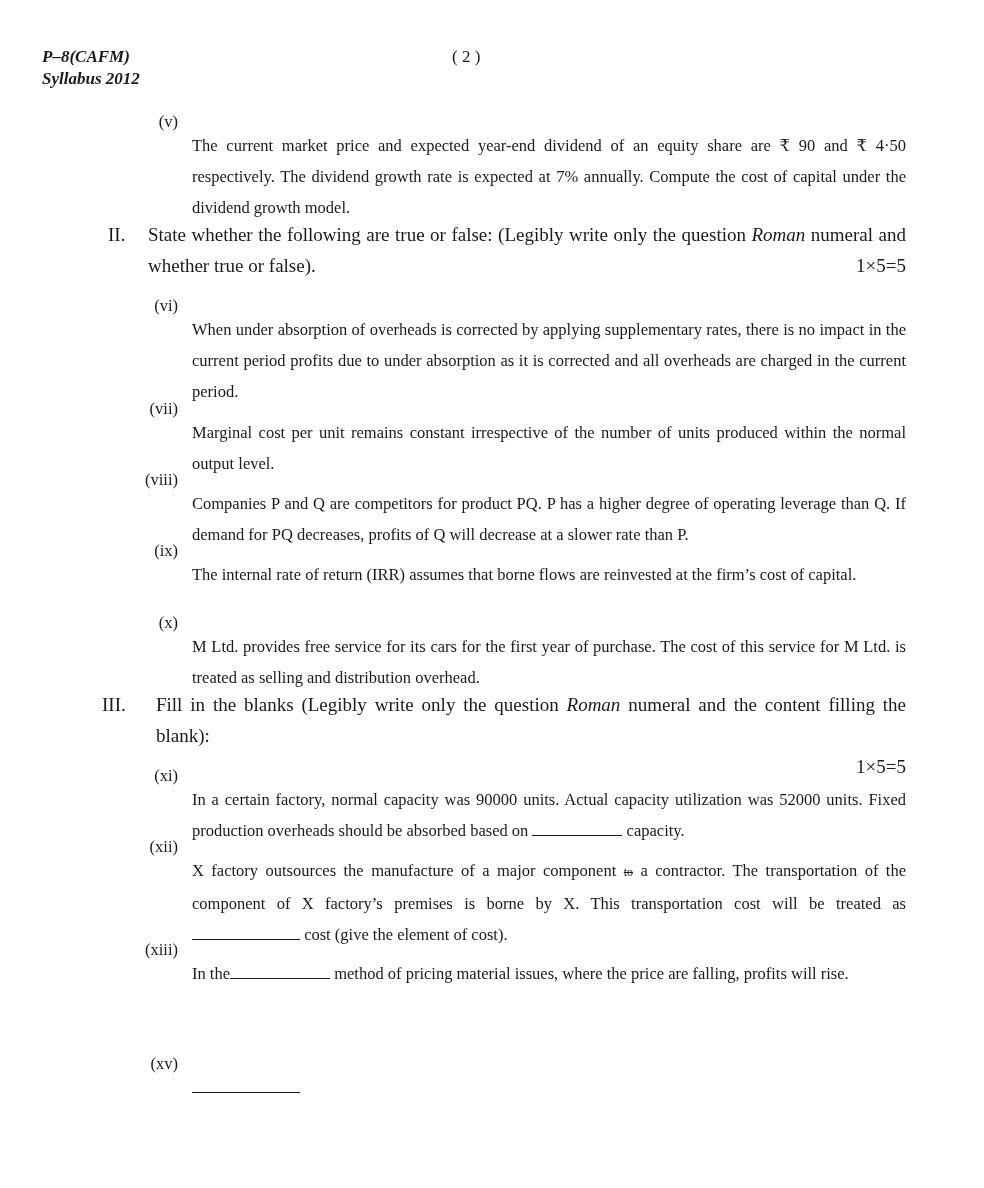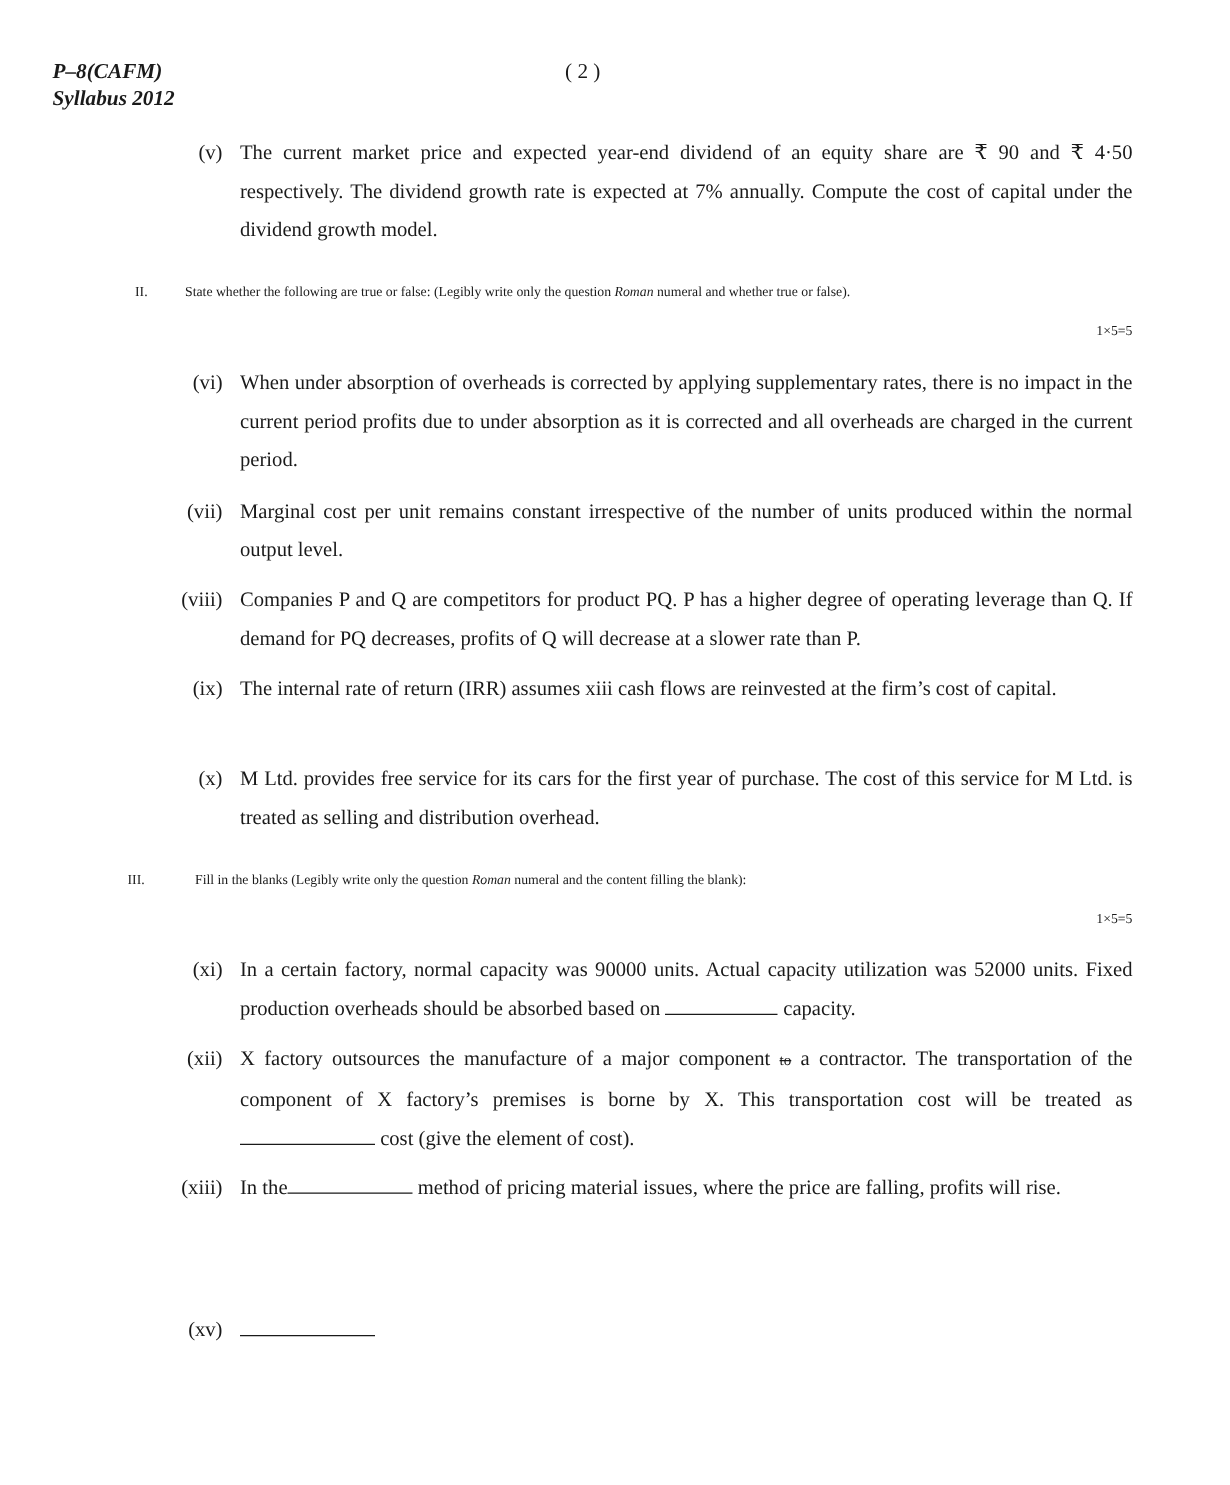--- a/index.html
+++ b/index.html
@@ -5,29 +5,29 @@
   html, body { margin: 0; padding: 0; background: #ffffff; }
   body {
     width: 984px; height: 1188px; position: relative; overflow: hidden;
     font-family: "Liberation Serif", "DejaVu Serif", serif;
     color: #1a1a1a;
   }
   .page { position: absolute; left: 0; top: 0; width: 984px; height: 919px; }
   .hdr-code { position: absolute; left: 42px; top: 46px; font-size: 17px; font-weight: bold; font-style: italic; line-height: 22px; }
   .hdr-page { position: absolute; left: 452px; top: 46px; font-size: 17px; line-height: 22px; }
 
-  .sec { position: absolute; left: 100px; width: 806px; font-size: 11px; line-height: 31px; }
+  .sec { position: absolute; left: 100px; width: 806px; font-size: 19px; line-height: 31px; }
   .sec-num { position: absolute; left: 0; top: 0; }
   .sec-text { margin-left: 40px; text-align: justify; }
   .marks { position: absolute; right: 0; }
   .marks-line { text-align: right; }
 
   .q { position: absolute; left: 134px; width: 772px; font-size: 16.5px; line-height: 31px; }
   .q-num { position: absolute; right: 728px; top: 0; white-space: nowrap; }
-  .q-text { margin-left: 58px; text-align: justify; text-align-last: left; }
+  .q-text { margin-left: 58px; text-align: justify; text-align-last: left; margin-top: 24px; }
   .blank { display: inline-block; border-bottom: 1px solid #1a1a1a; height: 14px; vertical-align: baseline; }
   .b-90 { width: 90px; }
   .b-108 { width: 108px; }
   .b-100 { width: 100px; }
   .strike { text-decoration: line-through; font-size: 12px; }
   i { font-style: italic; }
 </style>
 </head>
 <body>
 
@@ -62,21 +62,21 @@
     <div class="q-text">Marginal cost per unit remains constant irrespective of the number of units produced within the normal output level.</div>
   </div>
 
   <div class="q" style="top:464px;">
     <span class="q-num">(viii)</span>
     <div class="q-text">Companies P and Q are competitors for product PQ. P has a higher degree of operating leverage than Q. If demand for PQ decreases, profits of Q will decrease at a slower rate than P.</div>
   </div>
 
   <div class="q" style="top:535px;">
     <span class="q-num">(ix)</span>
-    <div class="q-text">The internal rate of return (IRR) assumes xiii cash flows are reinvested at the firm’s cost of capital.</div>
+    <div class="q-text">The internal rate of return (IRR) assumes that borne flows are reinvested at the firm’s cost of capital.</div>
   </div>
 
   <div class="q" style="top:607px;">
     <span class="q-num">(x)</span>
     <div class="q-text">M Ltd. provides free service for its cars for the first year of purchase. The cost of this service for M Ltd. is treated as selling and distribution overhead.</div>
   </div>
 
   <div class="sec" style="top:689px; left:102px; width:804px;">
     <span class="sec-num">III.</span>
     <div class="sec-text" style="margin-left:54px;font-family:Liberation Serif, serif;">

